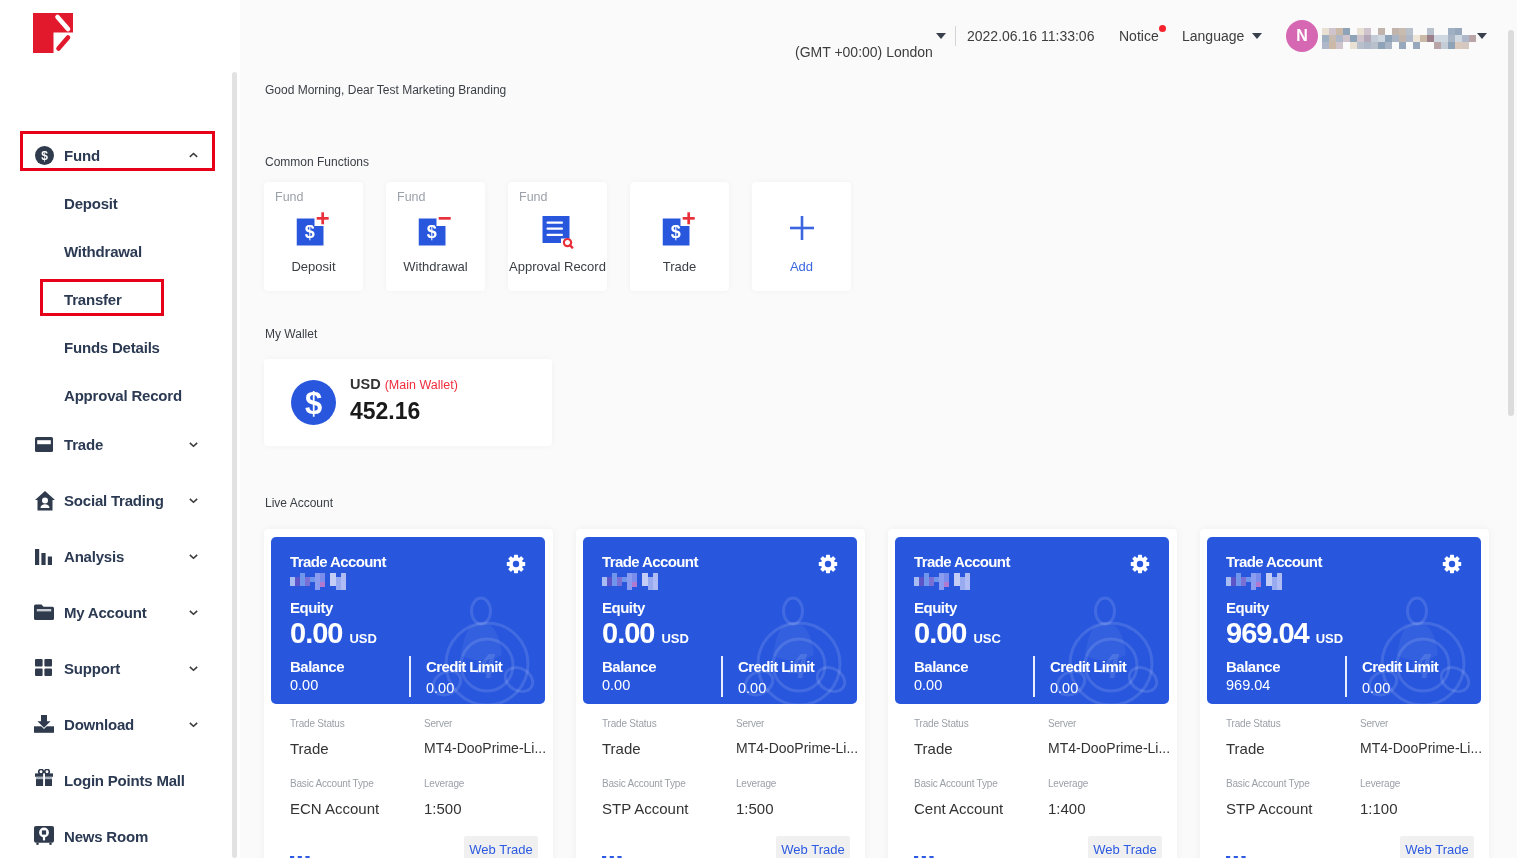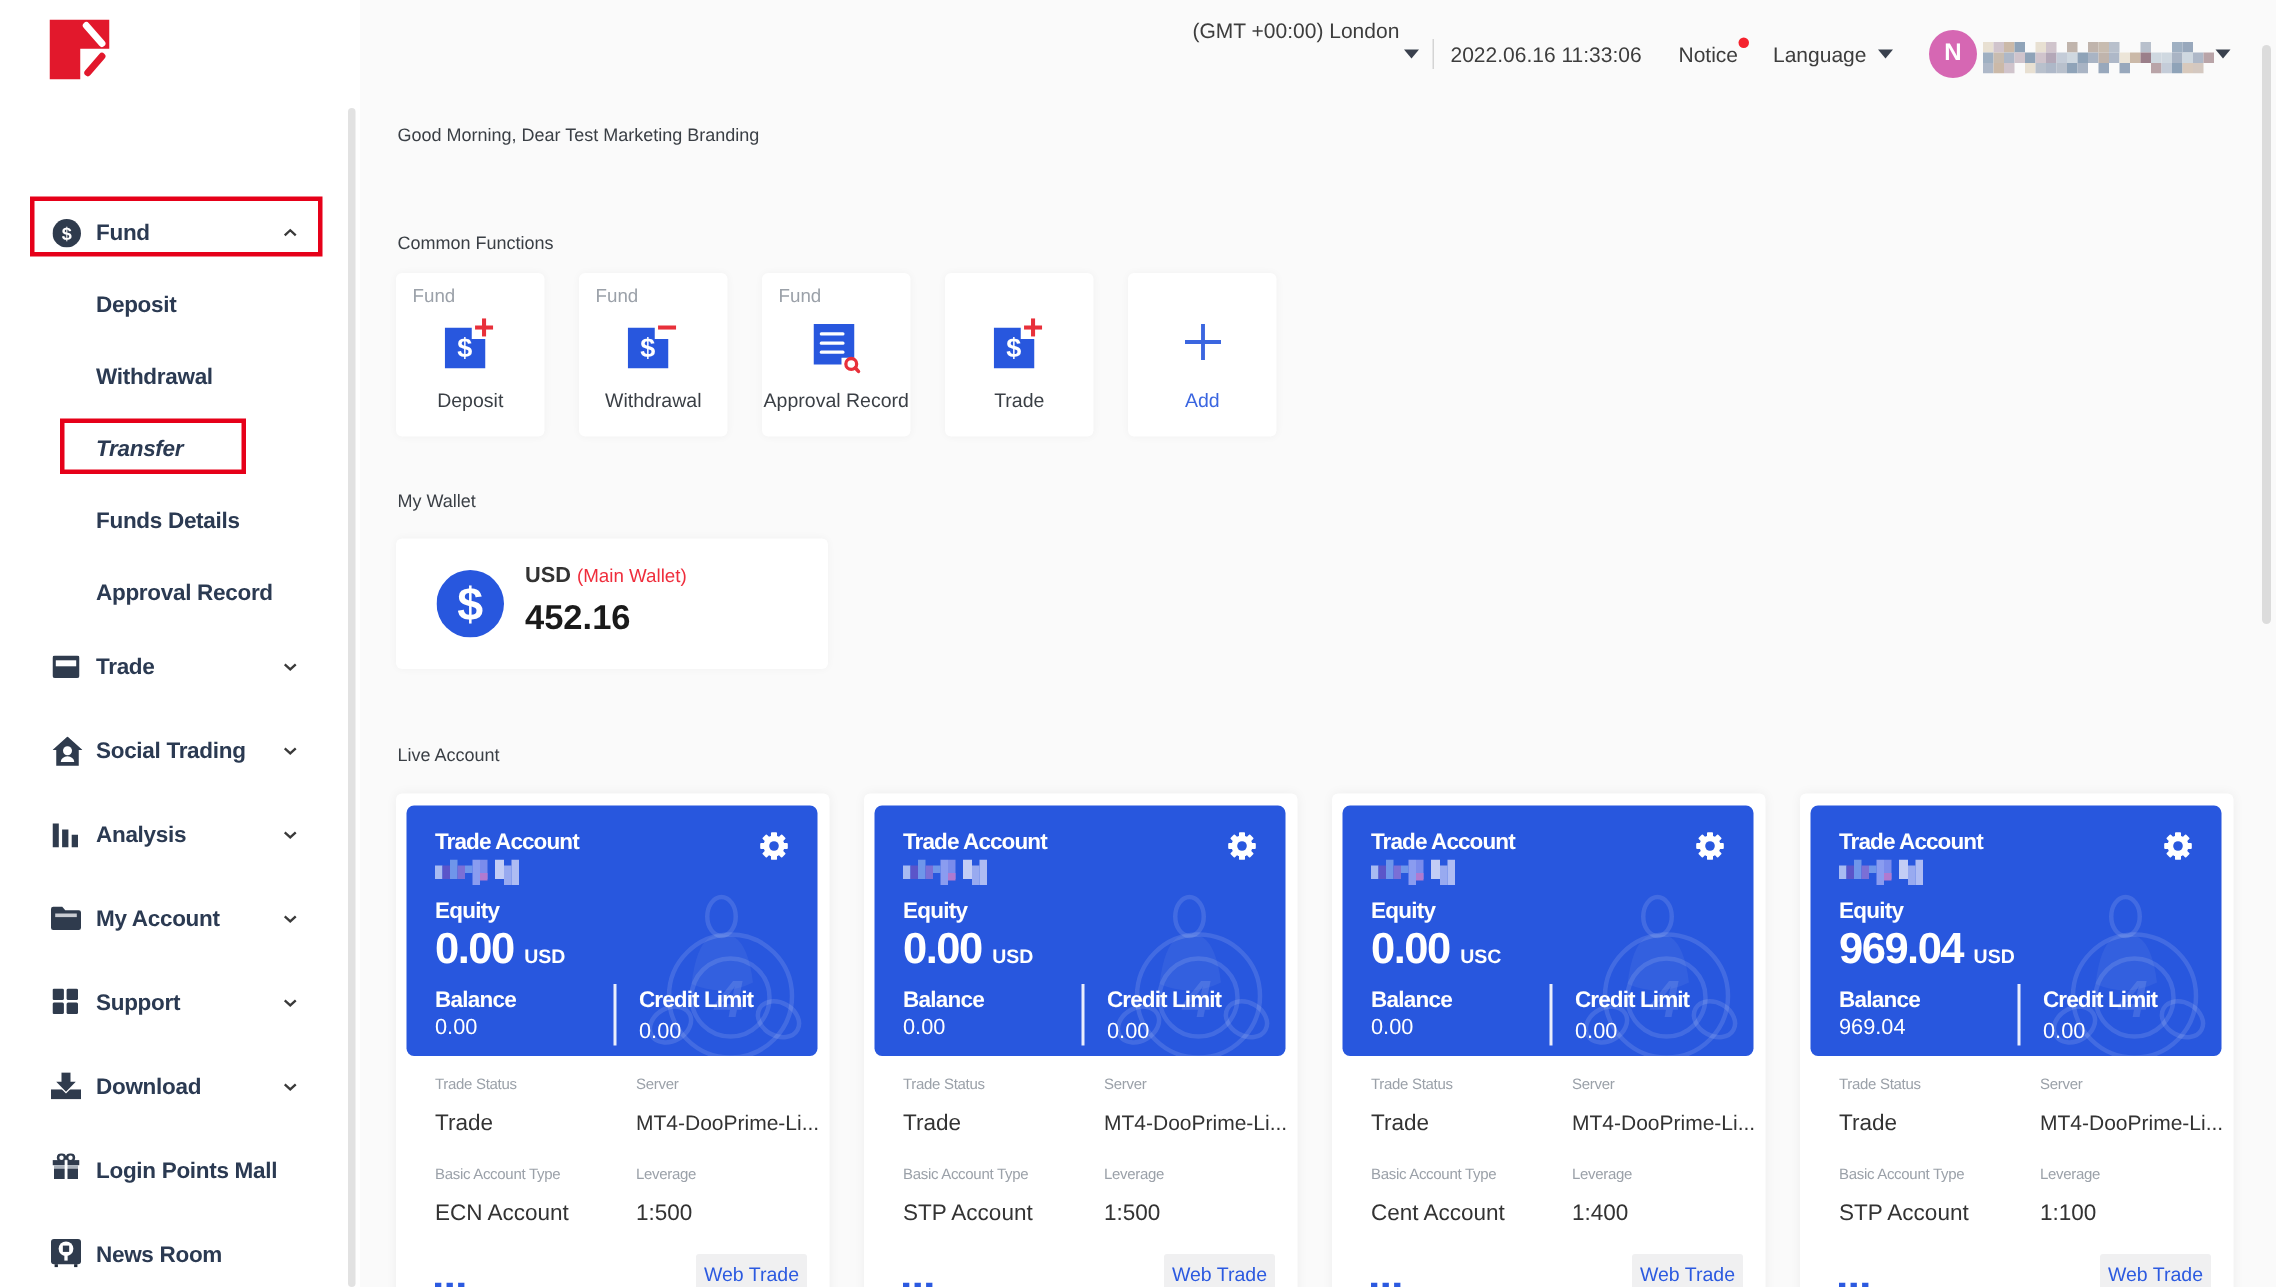--- a/index.html
+++ b/index.html
@@ -74,21 +74,21 @@
     </svg>
     <div class="mlabel" style="top:1px;">Fund</div>
     <svg class="chev" style="top:4px;" viewBox="0 0 12 12">
         <path d="M2 7.5 L6 3.8 L10 7.5" stroke="#3a3a3a" stroke-width="1.7" fill="none"></path>
       </svg>
   </div>
 
   <div class="sublabel" style="top:195px;">Deposit</div>
   <div class="sublabel" style="top:243px;">Withdrawal</div>
   <div class="redbox" style="left:40px; top:279px; width:124px; height:37px;"></div>
-  <div class="sublabel" style="top:291px;font-style:italic;">Transfer</div>
+  <div class="sublabel" style="top:291px;">Transfer</div>
   <div class="sublabel" style="top:339px;">Funds Details</div>
   <div class="sublabel" style="top:387px;">Approval Record</div>
 
   <div class="mrow" style="top:434px;">
     <svg class="micon" style="top:3px;" width="18" height="15" viewBox="0 0 18 15">
       <rect x="0" y="0" width="18" height="15" rx="1.5" fill="#2f3b4d"></rect>
       <rect x="2.2" y="3.2" width="13.6" height="4" fill="#fff"></rect>
     </svg>
     <div class="mlabel" style="top:2px;">Trade</div>
     <svg class="chev" style="top:5px;" viewBox="0 0 12 12">
@@ -176,21 +176,21 @@
       <rect x="7.9" y="4.4" width="4.2" height="4.2" fill="#2f3b4d"></rect>
       <rect x="2.4" y="16.8" width="2.2" height="2" fill="#1f2a3a"></rect>
       <rect x="15.4" y="16.8" width="2.2" height="2" fill="#1f2a3a"></rect>
     </svg>
     <div class="mlabel" style="top:2px;">News Room</div>
   </div>
 
   <div id="sidescroll"></div>
 </div>
 
-<div class="tb" style="left:795px; top:12px;">(GMT +00:00) London</div>
+<div class="tb" style="left:795px; top:44px;">(GMT +00:00) London</div>
 <div class="caret-down" style="left:936px; top:33px;"></div>
 <div class="abs" style="left:955px; top:26px; width:1px; height:20px; background:#d4d4d4;"></div>
 <div class="tb" style="left:967px; top:28px;">2022.06.16 11:33:06</div>
 <div class="tb" style="left:1119px; top:28px;">Notice</div>
 <div class="abs" style="left:1159px; top:25px; width:7px; height:7px; border-radius:50%; background:#f5222d;"></div>
 <div class="tb" style="left:1182px; top:28px;">Language</div>
 <div class="caret-down" style="left:1252px; top:33px;"></div>
 <div class="abs" style="left:1286px; top:20px; width:32px; height:32px; border-radius:50%; background:#d667b3; color:#fff; text-align:center; line-height:32px; font-size:16px; font-weight:600;">N</div>
 <svg class="abs" style="left:1322px; top:27px;" width="156" height="22" viewBox="0 0 156 22">
     <rect x="0" y="1" width="7" height="7" fill="#e8e0d2"></rect>

